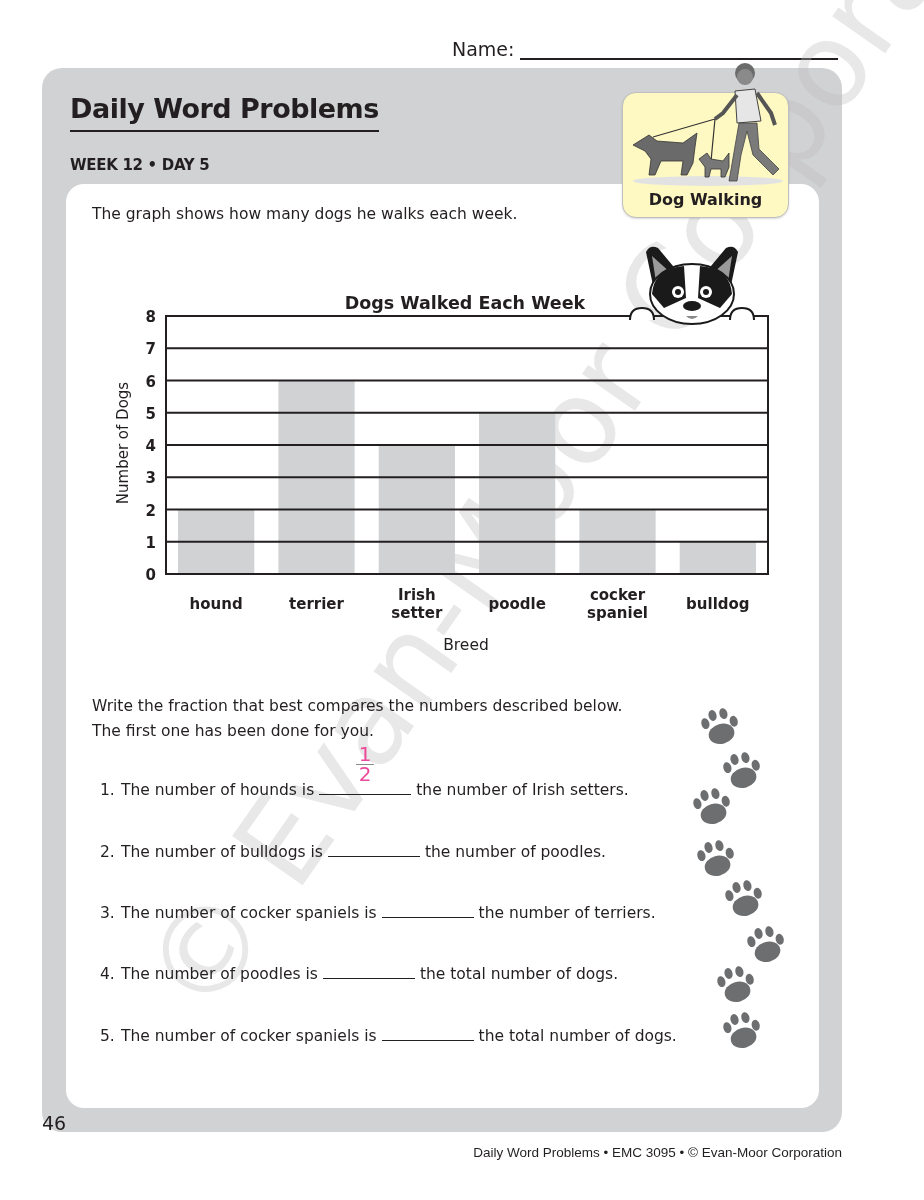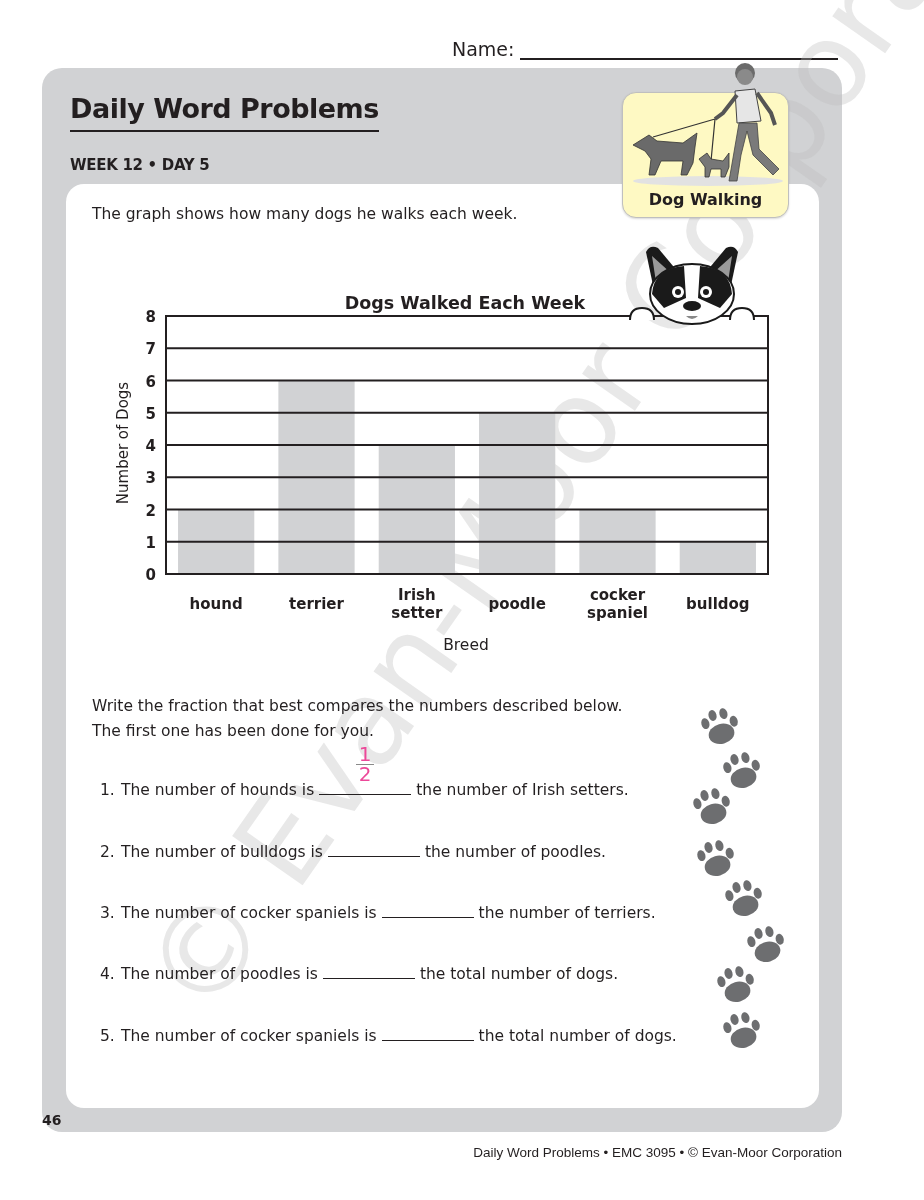--- a/index.html
+++ b/index.html
@@ -32,21 +32,21 @@
   .q { position: absolute; left: 100px; font-size: 15.5px; white-space: nowrap; display: flex; align-items: baseline; }
   .q .num { display: inline-block; width: 21px; }
   .q .blank { display: inline-block; width: 92px; border-bottom: 1.5px solid #231f20; margin: 0 5px; position: relative; height: 14px; }
   .answer { position: absolute; left: 0; right: 0; top: -36px; text-align: center; color: #ec4899; font-size: 20px; line-height: 19px; }
   .answer .frac-bar { display: block; width: 18px; margin: 0 auto; border-top: 1.5px solid #8a8a8a; }
 
   .paws { position: absolute; left: 690px; top: 700px; width: 120px; height: 370px; }
 
   .watermark { position: absolute; left: -40px; top: 520px; width: 1000px; text-align: center; font-size: 118px; color: rgba(190,190,190,0.35); transform: rotate(-55deg); transform-origin: center; white-space: nowrap; pointer-events: none; font-family: "DejaVu Sans", sans-serif; }
 
-  .page-num { position: absolute; left: 42px; top: 1112px; font-weight: bold; font-size: 14px; }
+  .page-num { position: absolute; left: 42px; top: 1112px; font-weight: normal; font-size: 19px; }
   .footer { position: absolute; right: 82px; top: 1145px; font-family: "Liberation Sans", sans-serif; font-size: 13.5px; }
 </style>
 </head>
 <body>
 
 <div class="name-row">
   <span class="name-label">Name:</span>
   <span class="name-line"></span>
 </div>
 

